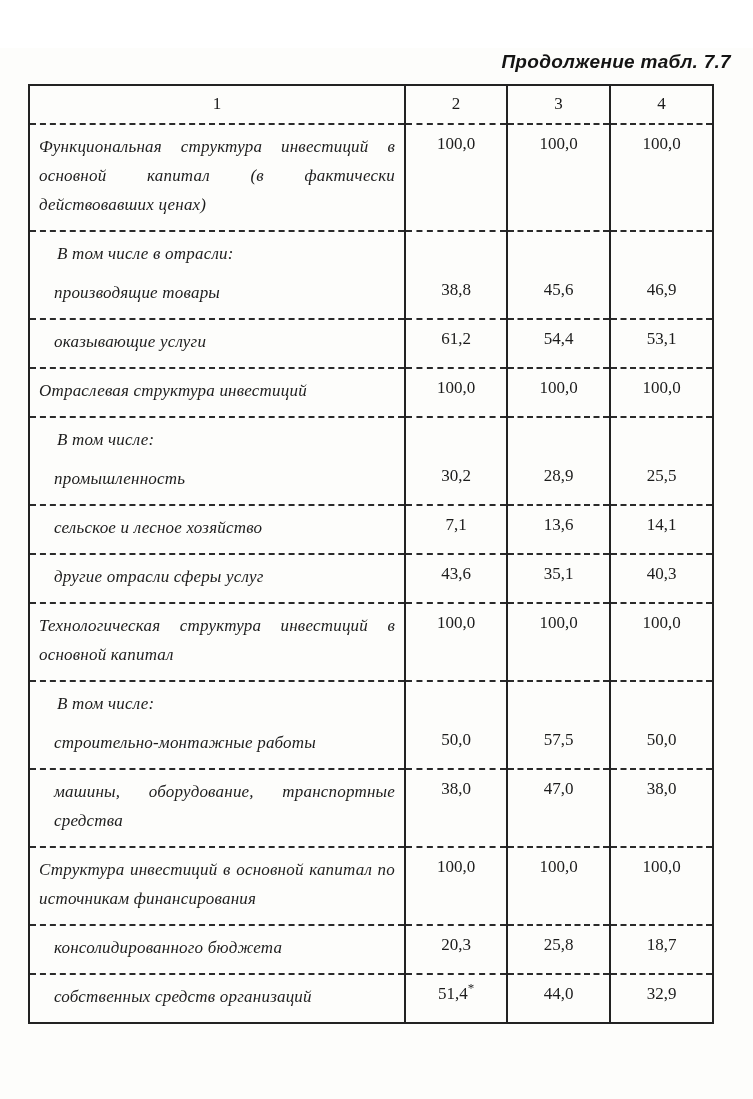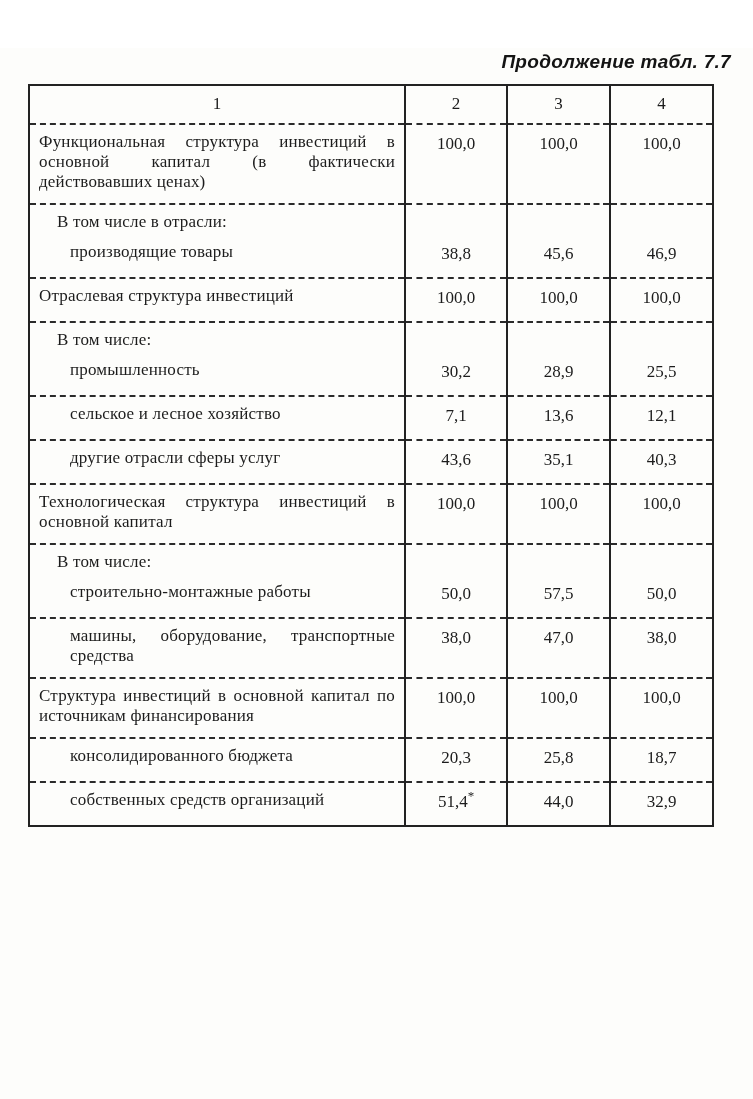--- a/index.html
+++ b/index.html
@@ -54,26 +54,27 @@
     border-bottom:2px dashed #2a2a2a;
   }
   tbody tr:last-child td{border-bottom:none;}
   tbody tr.no-rule td{
     border-bottom:none;
     padding-bottom:3px;
     padding-left:27px;
   }
   td.row-label{
     padding:7px 9px 11px 9px;
-    line-height:20px;
+    line-height:29px;
     text-align:justify;
     letter-spacing:.2px;
+    font-style:italic;
   }
   td.row-label.indent{
-    padding-left:40px;
+    padding-left:24px;
   }
   td.row-value{
     text-align:center;
     padding:7px 2px 11px;
     line-height:24px;
   }
   sup.star{font-size:13px;line-height:0;}
 </style>
 </head>
 <body>
@@ -110,20 +111,26 @@
           <td class="row-value"></td>
           <td class="row-value"></td>
         </tr>
         <tr>
           <td class="row-label indent">производящие товары</td>
           <td class="row-value">38,8</td>
           <td class="row-value">45,6</td>
           <td class="row-value">46,9</td>
         </tr>
         <tr>
+          <td class="row-label indent">оказывающие услуги</td>
+          <td class="row-value">61,2</td>
+          <td class="row-value">54,4</td>
+          <td class="row-value">53,1</td>
+        </tr>
+        <tr>
           <td class="row-label">Отраслевая структура инвестиций</td>
           <td class="row-value">100,0</td>
           <td class="row-value">100,0</td>
           <td class="row-value">100,0</td>
         </tr>
         <tr class="no-rule">
           <td class="row-label">В том числе:</td>
           <td class="row-value"></td>
           <td class="row-value"></td>
           <td class="row-value"></td>
@@ -131,21 +138,21 @@
         <tr>
           <td class="row-label indent">промышленность</td>
           <td class="row-value">30,2</td>
           <td class="row-value">28,9</td>
           <td class="row-value">25,5</td>
         </tr>
         <tr>
           <td class="row-label indent">сельское и лесное хозяйство</td>
           <td class="row-value">7,1</td>
           <td class="row-value">13,6</td>
-          <td class="row-value">12,1</td>
+          <td class="row-value">14,1</td>
         </tr>
         <tr>
           <td class="row-label indent">другие отрасли сферы услуг</td>
           <td class="row-value">43,6</td>
           <td class="row-value">35,1</td>
           <td class="row-value">40,3</td>
         </tr>
         <tr>
           <td class="row-label">Технологическая структура инвестиций в основной капитал</td>
           <td class="row-value">100,0</td>

